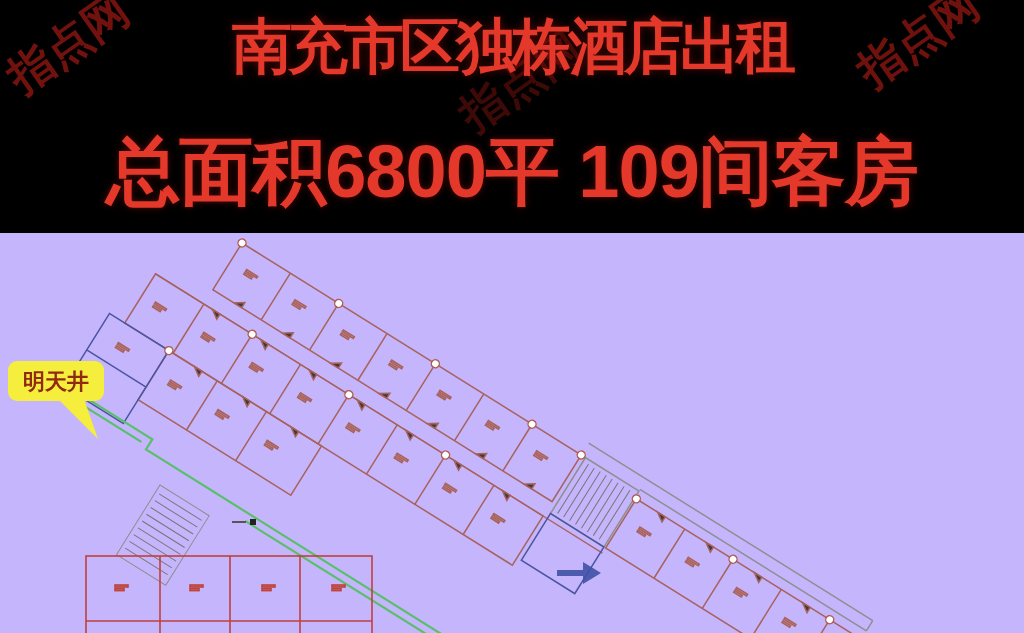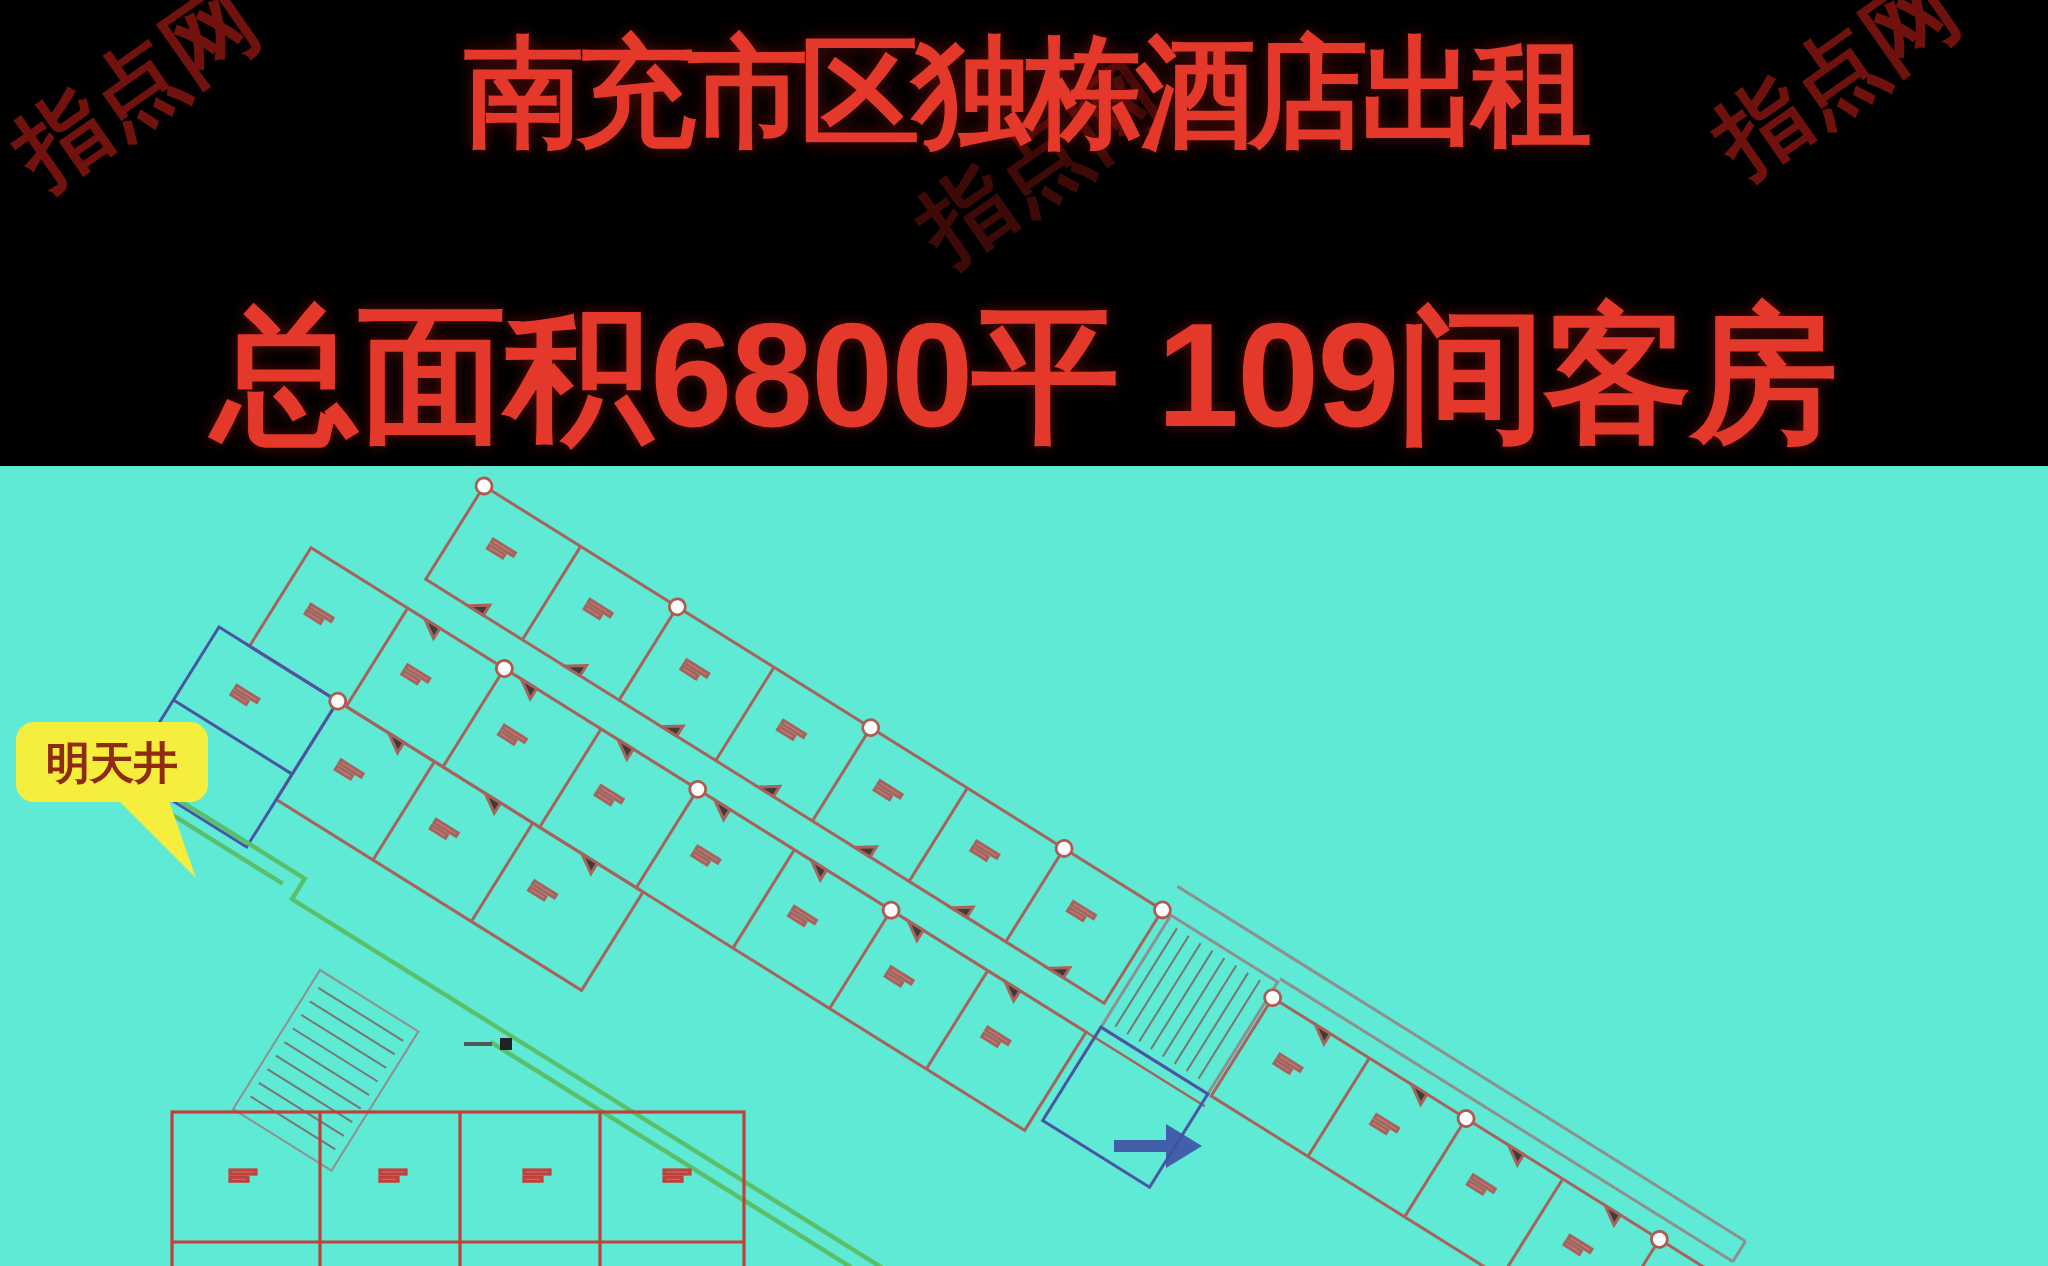--- a/index.html
+++ b/index.html
@@ -4,27 +4,27 @@
 <style>
   html,body{margin:0;padding:0;}
   body{width:1024px;height:633px;overflow:hidden;background:#ffffff;
        font-family:"Liberation Sans","DejaVu Sans",sans-serif;}
   .banner{position:relative;width:1024px;height:233px;background:#000;overflow:hidden;}
   .title1{position:absolute;top:14px;left:0;width:1024px;text-align:center;
           font-size:60px;font-weight:900;color:#e4382b;letter-spacing:-4px;line-height:1.1;
           text-shadow:0 0 8px rgba(190,25,15,.45);white-space:nowrap;}
   .title2{position:absolute;top:131px;left:0;width:1024px;text-align:center;
           font-size:74px;font-weight:900;color:#e4382b;letter-spacing:-1px;line-height:1.1;
-          text-shadow:0 0 7px rgba(190,25,15,.45);white-space:nowrap;margin-top:16px;}
+          text-shadow:0 0 7px rgba(190,25,15,.45);white-space:nowrap;}
   .wm{position:absolute;font-size:45px;font-weight:bold;color:#7c1410;
       transform:rotate(-35deg);transform-origin:left top;white-space:nowrap;}
   .wm1{left:-4px;top:58px;opacity:.92;}
   .wm2{left:448px;top:96px;opacity:.5;}
   .wm3{left:846px;top:52px;opacity:.9;}
-  .plan-area{position:relative;width:1024px;height:400px;background:#5eead4;}
+  .plan-area{position:relative;width:1024px;height:400px;background:#c4b5fd;}
   svg{display:block;}
 </style>
 </head>
 <body>
 
 <div class="banner">
   <div class="wm wm1">指点网</div>
   <div class="wm wm2">指点网</div>
   <div class="wm wm3">指点网</div>
   <div class="title1">南充市区独栋酒店出租</div>

